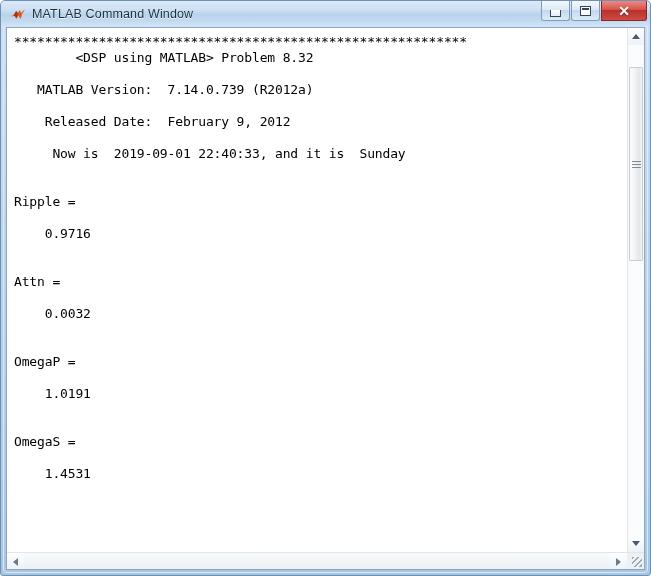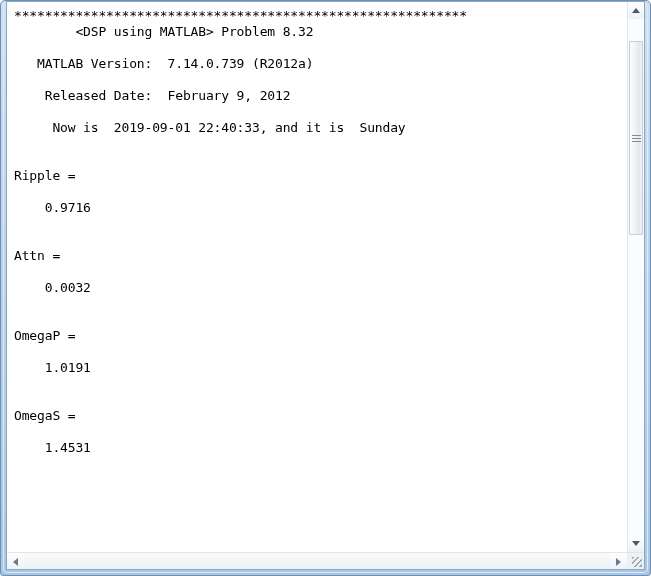--- a/index.html
+++ b/index.html
@@ -246,20 +246,43 @@
         #9aa7b4 0px, #9aa7b4 1.5px,
         transparent 1.5px, transparent 4px);
   }
 </style>
 </head>
 <body>
 
 <div class="window">
   <div class="window-inner-edge"></div>
 
+  <div class="titlebar">
+    <span class="title-icon">
+      <svg viewBox="0 0 17 17" width="17" height="17" aria-hidden="true">
+        <path d="M1 9.3 L4.6 8.2 L7.2 4.0 L9.0 6.2 L10.4 3.0 L12.2 6.0 L15.8 2.2
+                 L13.2 7.0 L11.4 12.0 L9.4 8.6 L7.6 11.6 L5.6 9.0 Z" fill="#d9541e"></path>
+        <path d="M7.2 4.0 L9.0 6.2 L7.6 11.6 L5.6 9.0 L4.6 8.2 Z" fill="#a8380f"></path>
+        <path d="M15.8 2.2 L12.2 6.0 L11.4 12.0 L13.2 7.0 Z" fill="#e8763c"></path>
+      </svg>
+    </span>
+    <span class="title-text">MATLAB Command Window</span>
+
+    <div class="win-buttons">
+      <div class="win-btn">
+        <span class="glyph-min"></span>
+      </div>
+      <div class="win-btn">
+        <span class="glyph-max"></span>
+      </div>
+      <div class="win-btn close">
+        <span class="glyph-close">✕</span>
+      </div>
+    </div>
+  </div>
 
   <div class="client">
 
     <div class="cmd-area-row">
 
       <div class="cmd-text">
         <pre>***********************************************************
         &lt;DSP using MATLAB&gt; Problem 8.32
 
    MATLAB Version:  7.14.0.739 (R2012a)

